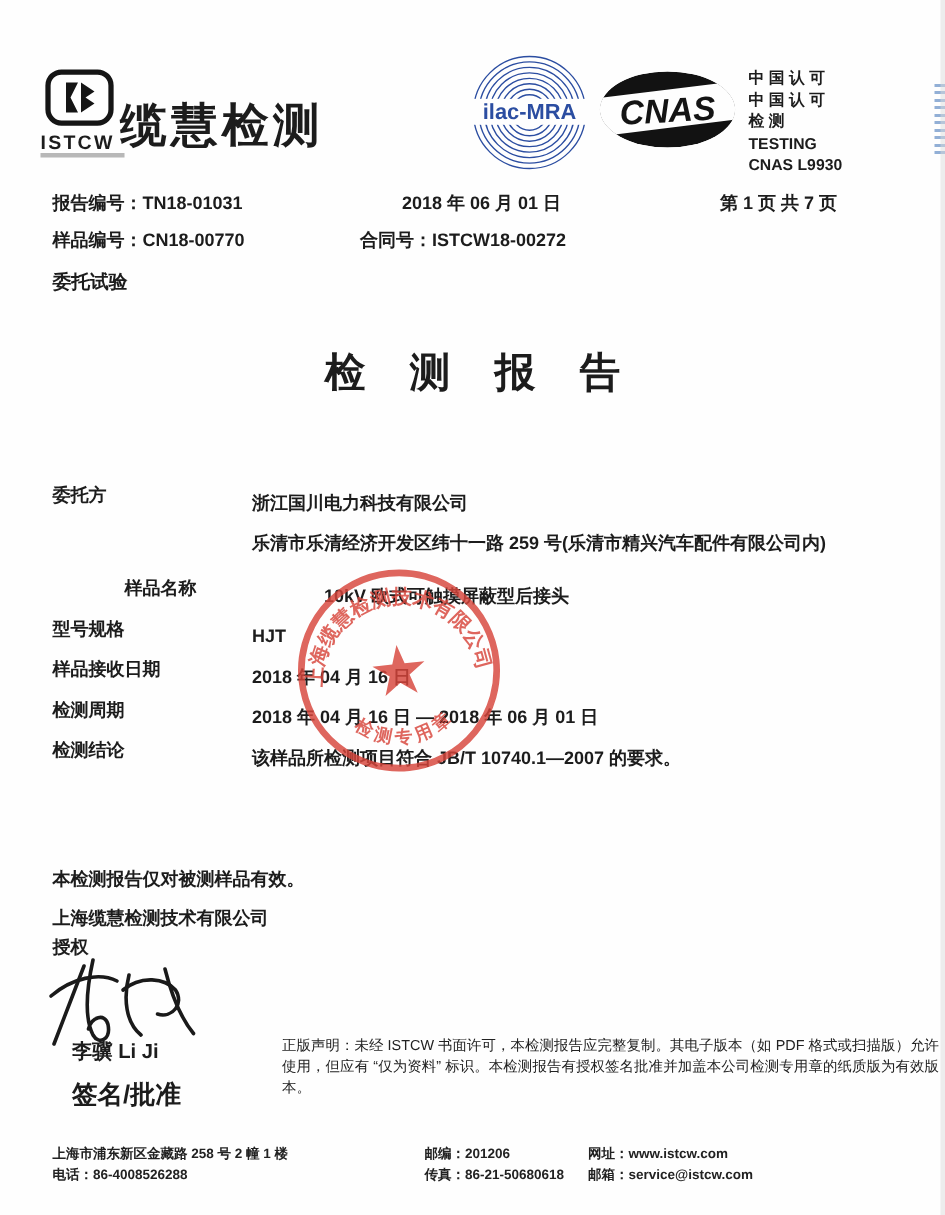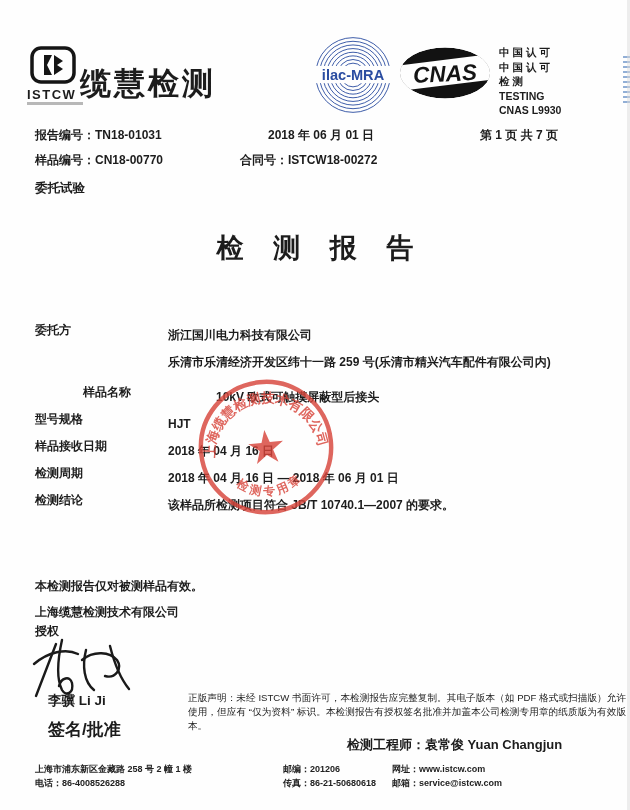--- a/index.html
+++ b/index.html
@@ -181,21 +181,20 @@
       <path d="M 60 14 C 56 30 58 46 68 54"></path>
       <path d="M 56 24 C 68 14 84 16 91 24 C 97 33 89 43 79 40"></path>
       <path d="M 84 10 C 88 26 94 42 103 53"></path>
     </g>
   </svg>
   <div class="abs signer">李骥  Li Ji</div>
   <div class="abs sign-label">签名/批准</div>
 
   <div class="abs disclaimer">正版声明：未经 ISTCW 书面许可，本检测报告应完整复制。其电子版本（如 PDF 格式或扫描版）允许使用，但应有 “仅为资料” 标识。本检测报告有授权签名批准并加盖本公司检测专用章的纸质版为有效版本。</div>
 
-  <div class="abs engineer"><span>检测工程师：</span><span>袁常俊  Yuan Changjun</span></div>
 
   <div class="abs ft ft-a1">上海市浦东新区金藏路 258 号 2 幢 1 楼</div>
   <div class="abs ft ft-a2">电话：86-4008526288</div>
   <div class="abs ft ft-b1">邮编：201206</div>
   <div class="abs ft ft-b2">传真：86-21-50680618</div>
   <div class="abs ft ft-c1">网址：www.istcw.com</div>
   <div class="abs ft ft-c2">邮箱：service@istcw.com</div>
 
   <div class="abs edge-blue"></div>
   <div class="abs edge-shade"></div>

